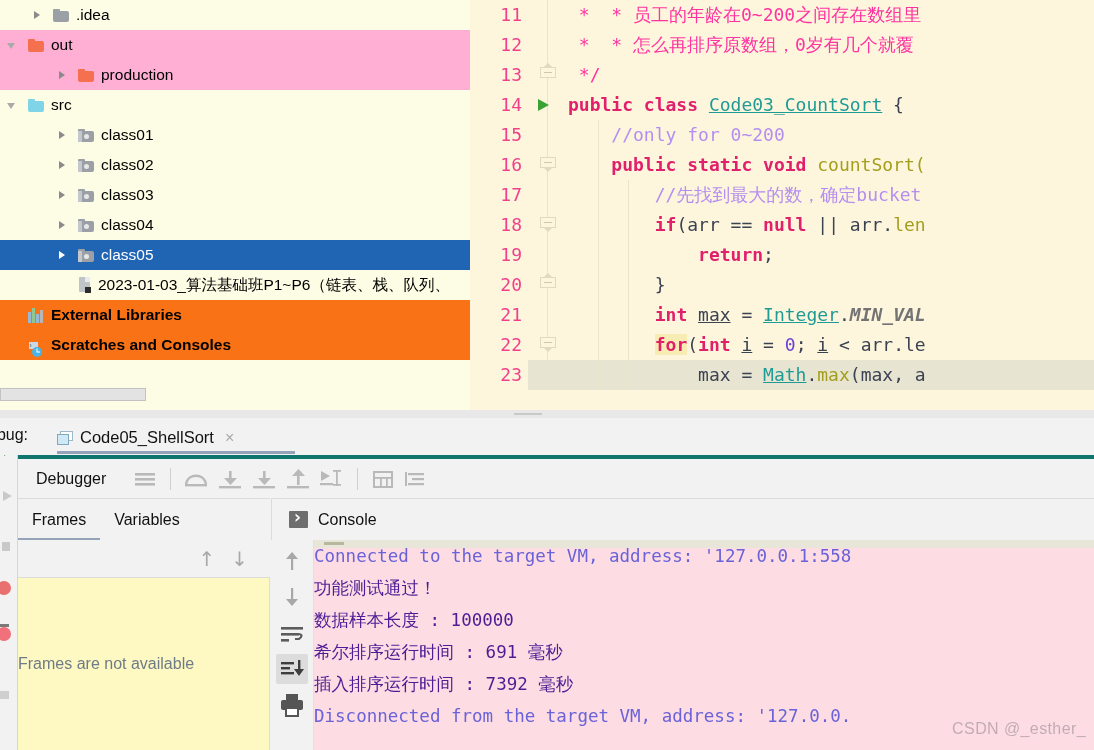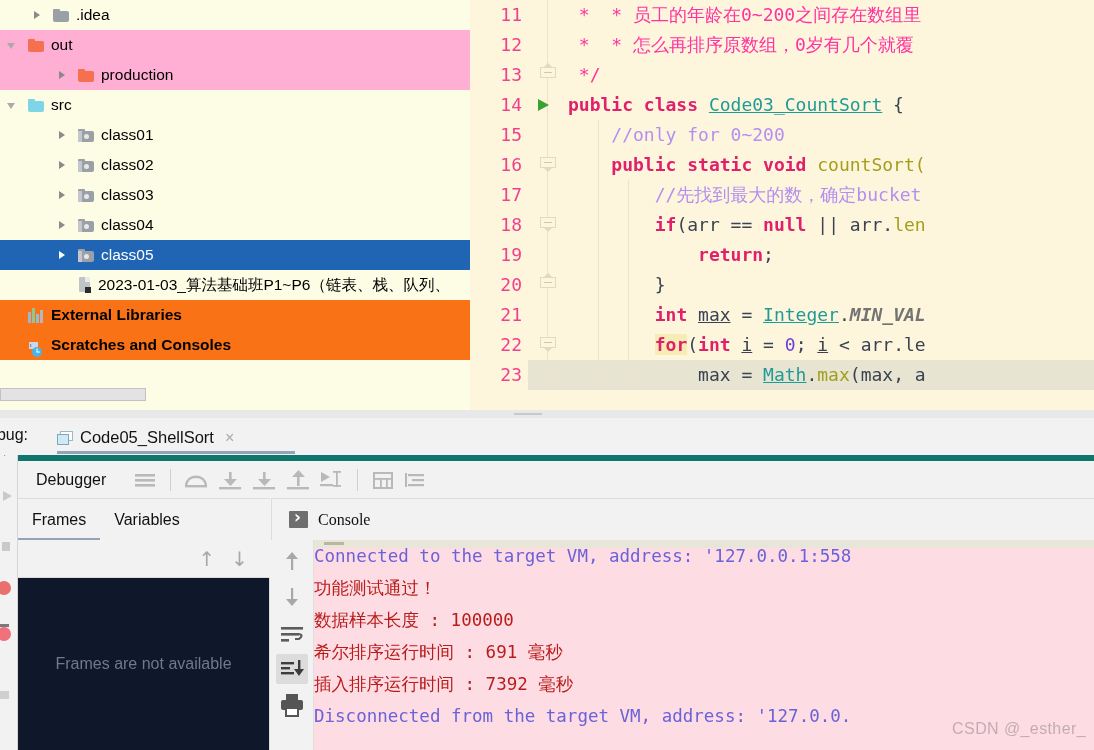--- a/index.html
+++ b/index.html
@@ -221,21 +221,21 @@
   }
   #debug-tab .tablabel { font-size: 16.5px; color: #111; }
   #debug-tab .closex { font-size: 16px; color: #a9a9a9; margin-left: 4px; cursor: default; }
   #debug-tab-underline {
     position: absolute; left: 57px; top: 33px; width: 238px; height: 3px; background: #95a3b8;
   }
 
   
   #dbg-toolbar {
     position: absolute; left: 18px; top: 37px; width: 1076px; height: 43px;
-    background: #f2f2f2; border-top: 6px solid #0f766e;
+    background: #f2f2f2; border-top: 4px solid #0f766e;
     display: flex; align-items: center; padding-left: 18px; gap: 0px;
   }
   #dbg-toolbar .dbglabel { font-size: 16px; color: #111; margin-right: 22px; }
   .tb-btn { width: 34px; height: 30px; position: relative; }
   .tb-sep { width: 1px; height: 22px; background: #d0d0d0; margin: 0 8px; }
 
   
   #fv-tabs {
     position: absolute; left: 18px; top: 80px; width: 252px; height: 42px;
     background: #f2f2f2; border-top: 1px solid #dcdcdc;
@@ -251,35 +251,35 @@
     display: flex; align-items: center; padding-left: 17px; gap: 10px;
   }
   .console-icon {
     width: 19px; height: 17px; background: #6e6e6e; position: relative; border-radius: 1px;
   }
   .console-icon::before {
     content: "›"; position: absolute; left: 5px; top: -4px;
     color: #ffffff; font-size: 17px; font-weight: bold;
     font-family: "DejaVu Sans", sans-serif;
   }
-  #console-label { font-size: 16px; color: #111; font-family: Liberation Serif, serif; }
+  #console-label { font-size: 16px; color: #111; }
 
   
   #frames-subtb {
     position: absolute; left: 18px; top: 122px; width: 252px; height: 38px;
     background: #f2f2f2; display: flex; align-items: center; justify-content: flex-end;
     gap: 16px; padding-right: 22px;
     border-bottom: 1px solid #dcdcdc;
   }
   .ud-arrow { font-size: 20px; color: #a8a8a8; font-family: "DejaVu Sans", sans-serif; }
 
   #frames-body {
     position: absolute; left: 18px; top: 160px; width: 252px; height: 172px;
-    background: #0f172a; border-right: 1px solid #dcdcdc;
-    display: flex; align-items: center; justify-content: center;
+    background: #fef9c3; border-right: 1px solid #dcdcdc;
+    display: flex; align-items: center; 
   }
   #frames-empty { font-size: 16px; color: #6f7b86; }
 
   
   #console-sidetb {
     position: absolute; left: 271px; top: 122px; width: 43px; height: 210px;
     background: #f2f2f2; border-right: 1px solid #e0e0e0;
     display: flex; flex-direction: column; align-items: center; padding-top: 6px; gap: 6px;
   }
   .cs-btn { width: 32px; height: 30px; position: relative; }
@@ -294,21 +294,21 @@
     position: absolute; left: 0; top: 0; width: 780px; height: 8px; background: #e8e6d8;
   }
   #console-top-strip .cgrip {
     position: absolute; left: 10px; top: 2px; width: 20px; height: 3px; background: #b8b79f;
   }
   .cline {
     height: 32px; line-height: 32px; white-space: pre;
     font-family: "DejaVu Sans Mono", monospace; font-size: 17.5px;
   }
   .c-sys { color: #6a62d8; }
-  .c-out { color: #b91c1c; }
+  .c-out { color: #4c1d95; }
   #watermark {
     position: absolute; right: 8px; bottom: 12px;
     font-size: 16px; color: #b9a3ad; opacity: .85;
     font-family: "Liberation Sans", sans-serif; letter-spacing: .4px;
   }
 </style>
 </head>
 <body>
 
 <div id="app">

